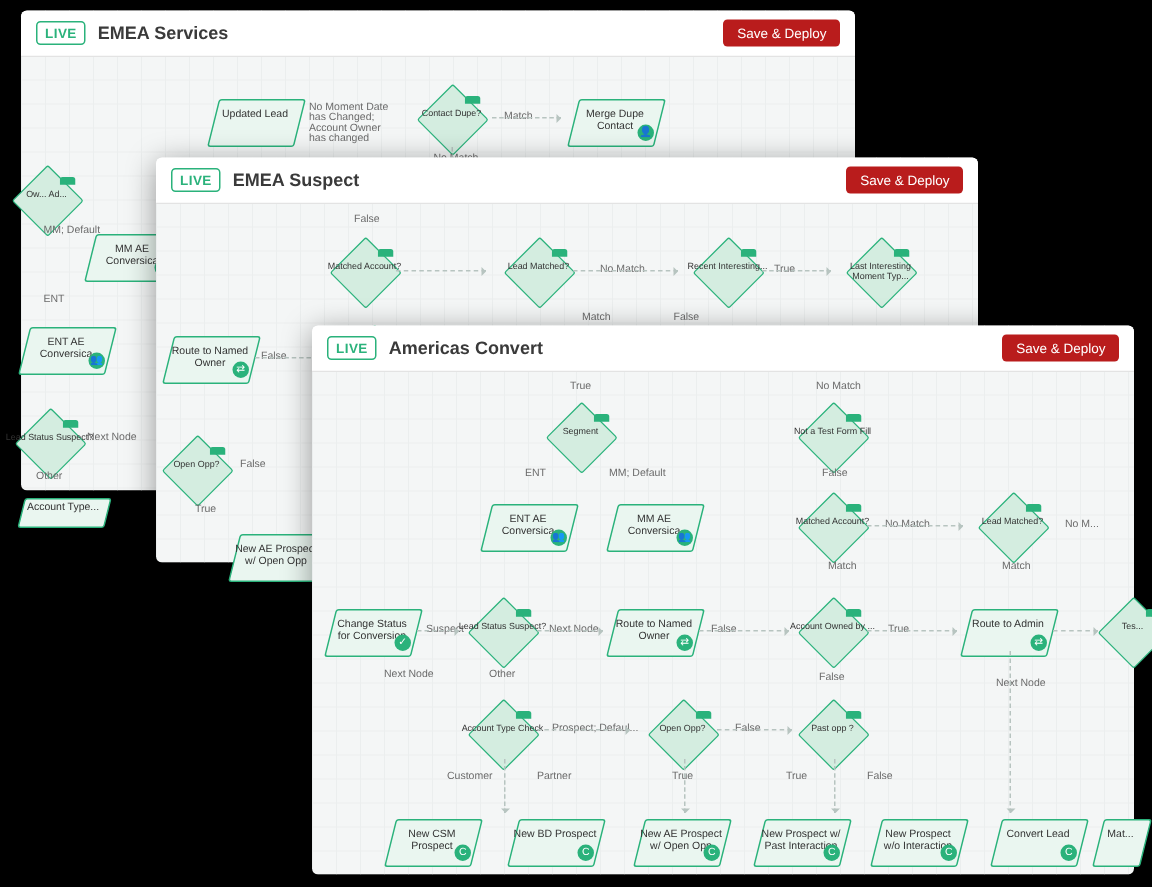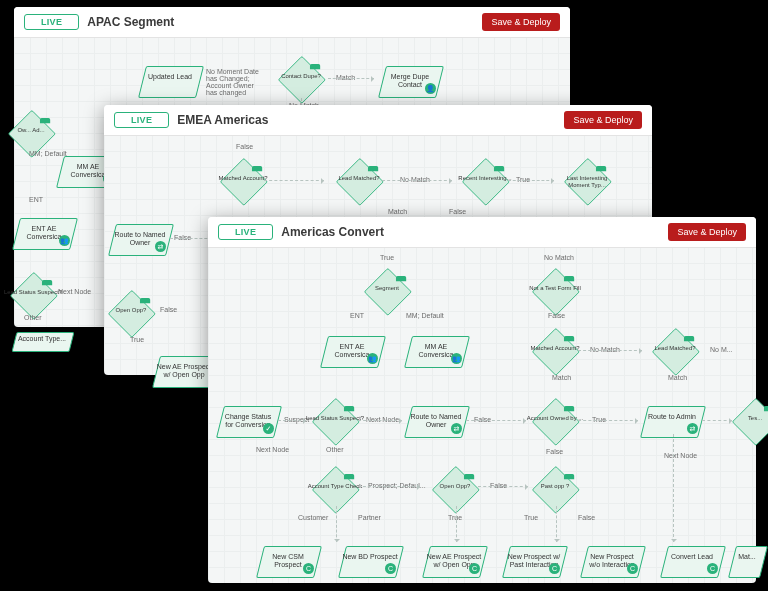--- a/index.html
+++ b/index.html
@@ -4,21 +4,21 @@
 <style>
   html,body{margin:0;padding:0;background:#000;font-family:Arial,Helvetica,sans-serif;}
   .stage{position:relative;width:768px;height:591px;overflow:hidden;}
   .win{position:absolute;background:#f4f6f6;border-radius:4px;box-shadow:0 4px 20px rgba(0,0,0,.4);
        background-image:linear-gradient(#ebeeee 1px,transparent 1px),linear-gradient(90deg,#ebeeee 1px,transparent 1px);
        background-size:16px 16px;background-position:0 30px;}
   .hdr{height:30px;background:#fff;display:flex;align-items:center;justify-content:space-between;
        padding:0 10px;border-bottom:1px solid #e3e3e3;border-radius:4px 4px 0 0;}
   .hleft{display:flex;align-items:center;gap:8px;}
   .live{font-size:9px;font-weight:bold;color:#2ab27b;border:1.5px solid #2ab27b;border-radius:3px;
-        padding:2px 16px;letter-spacing:.3px;}
+        padding:2px 5px;letter-spacing:.3px;}
   .title{font-size:12px;font-weight:600;color:#3a3a3a;}
   .save{font-size:9px;color:#fff;background:#b91c1c;border-radius:3px;padding:4px 9px;cursor:pointer;}
   .body{position:relative;width:100%;height:calc(100% - 30px);}
   
   .dmd{position:absolute;width:54px;height:54px;}
   .dmd .shape{width:38px;height:38px;transform:rotate(45deg);background:#d4ede0;border:1.5px solid #2ab27b;
               position:absolute;left:8px;top:8px;border-radius:2px;}
   .dmd .shape::before{content:"";position:absolute;width:12px;height:6px;background:#2ab27b;
                       border-radius:2px 2px 0 0;top:-6px;left:13px;transform:rotate(-45deg);transform-origin:center;}
   .dmd .lbl{position:absolute;width:70px;left:-8px;top:20px;text-align:center;font-size:7px;color:#333;line-height:8px;}
@@ -38,21 +38,21 @@
   .varrow::after{content:"";position:absolute;left:-3px;bottom:-3px;border:3px solid transparent;border-top-color:#b7c4c0;}
 </style>
 </head>
 <body>
 <div class="stage">
 
 <div class="win" style="left:14px;top:7px;width:556px;height:320px;">
   <div class="hdr">
     <div class="hleft">
       <span class="live">LIVE</span>
-      <span class="title">APAC Segment</span>
+      <span class="title">EMEA Services</span>
     </div>
     <span class="save">Save &amp; Deploy</span>
   </div>
   <div class="body">
 
     <div class="act" style="left:128px;top:28px;">
       <div class="shape"></div>
           <div class="lbl">Updated Lead</div>
         </div>
     <div class="edge" style="left:192px;top:30px;width:54px;">No Moment Date has Changed; Account Owner has changed</div>
@@ -98,21 +98,21 @@
       <div class="shape" style="height:18px;"></div>
           <div class="lbl" style="top:3px;">Account Type...</div>
         </div>
   </div>
 </div>
 
 <div class="win" style="left:104px;top:105px;width:548px;height:270px;">
   <div class="hdr">
     <div class="hleft">
       <span class="live">LIVE</span>
-      <span class="title">EMEA Americas</span>
+      <span class="title">EMEA Suspect</span>
     </div>
     <span class="save">Save &amp; Deploy</span>
   </div>
   <div class="body">
     <span class="edge" style="left:132px;top:7px;">False</span>
     <div class="dmd sm" style="left:112px;top:18px;">
       <div class="shape"></div>
           <div class="lbl">Matched Account?</div>
         </div>
     <div class="arrow" style="left:160px;top:44px;width:60px;"></div>

